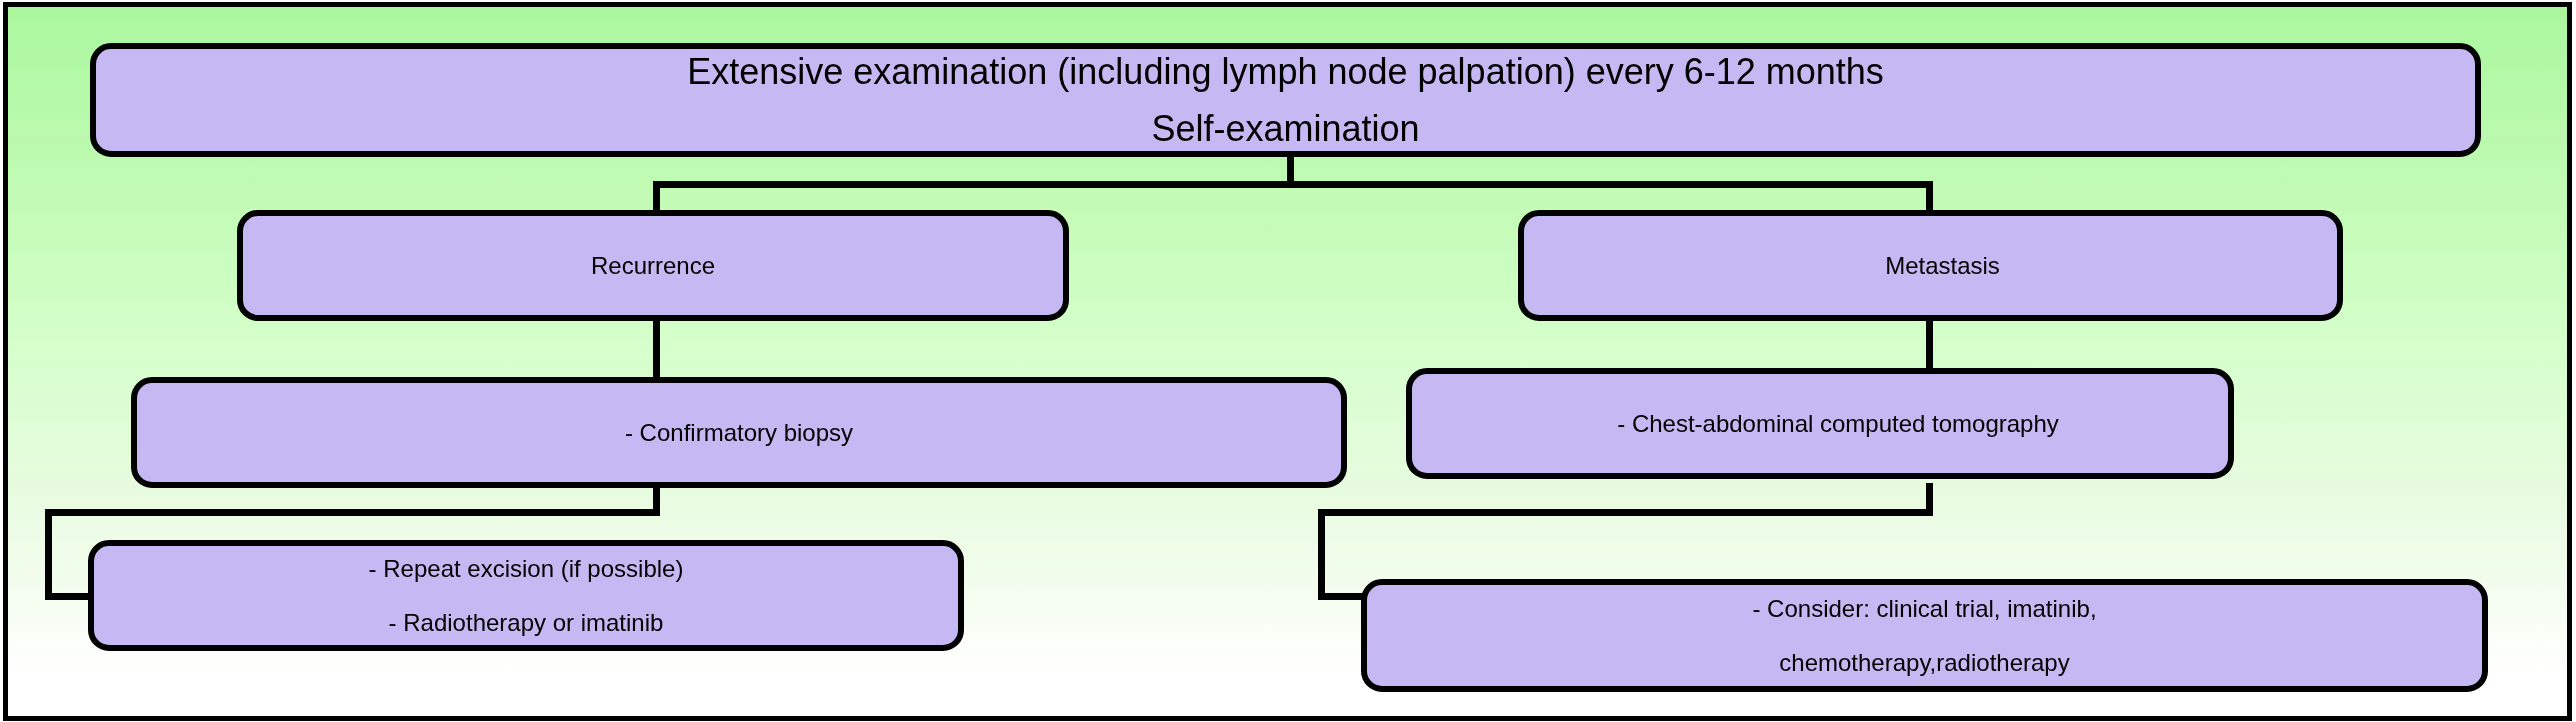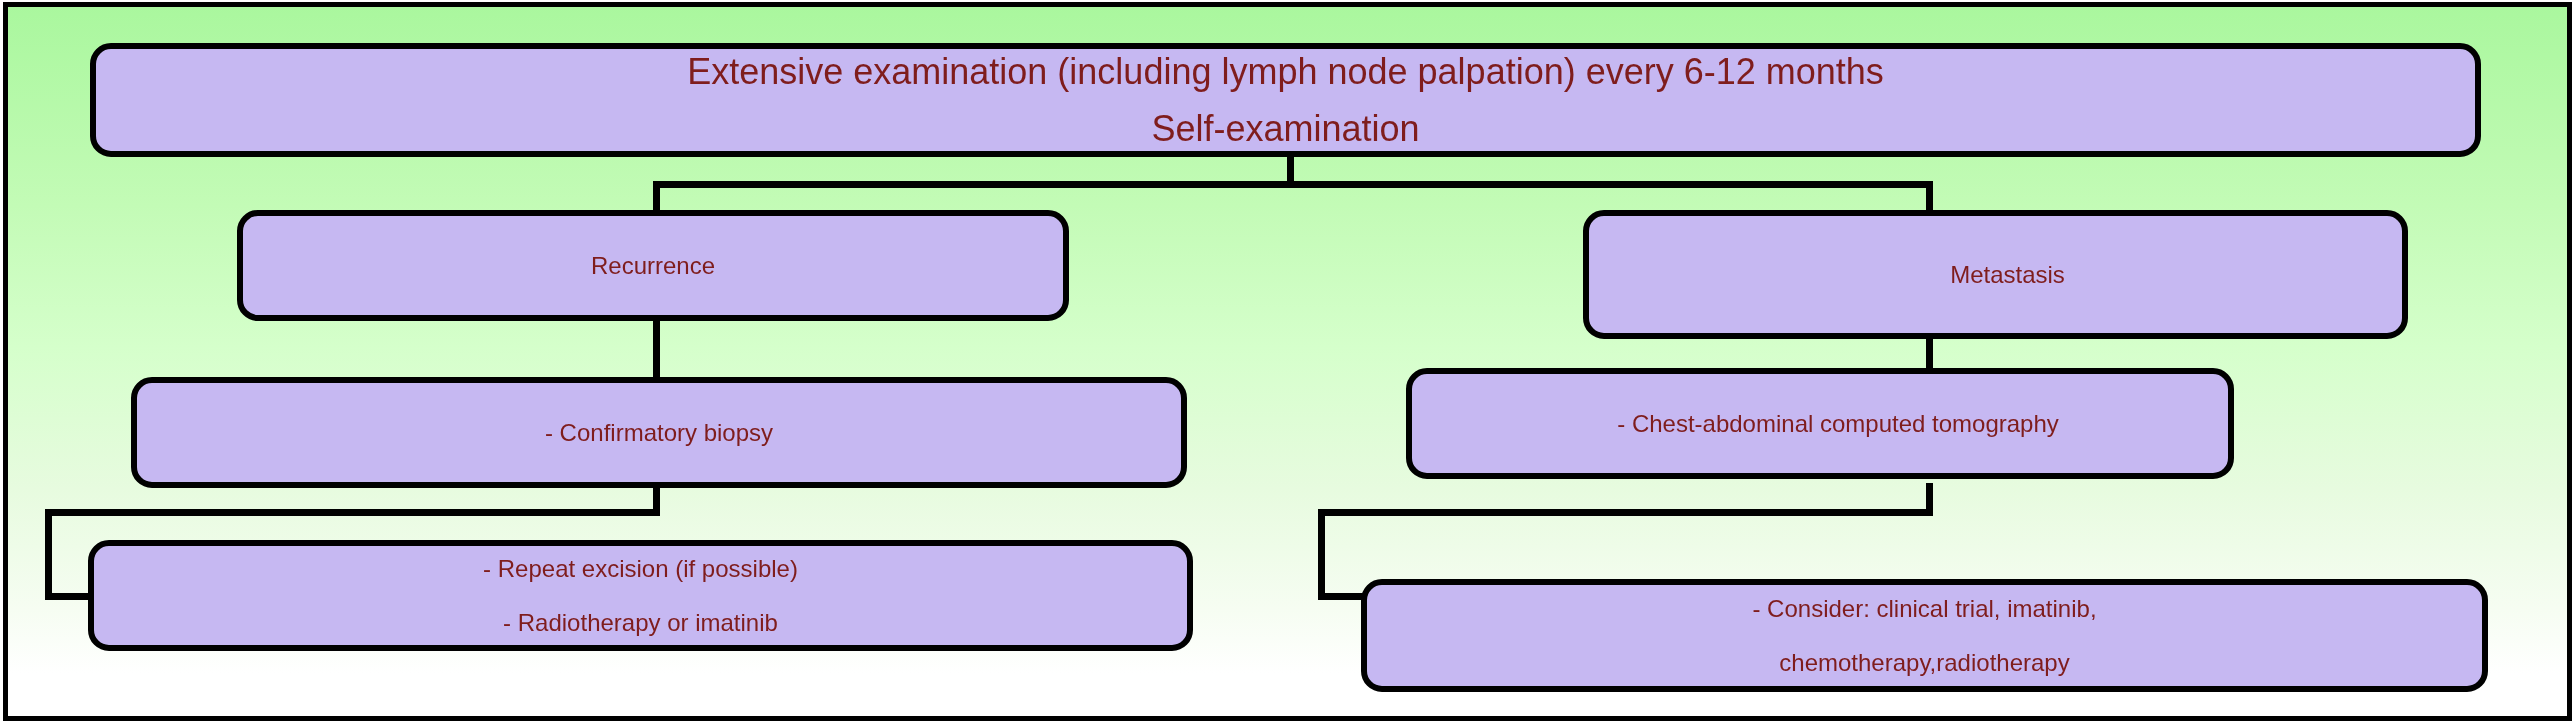--- a/index.html
+++ b/index.html
@@ -2,21 +2,21 @@
 <html style="--bg-top: #aaf79e; --bg-bottom: #ffffff; --node-fill: #c6b8f2; --node-border: #000000; --connector: #000000;font-size:13px"><head>
 <meta charset="utf-8">
 <style>
   html, body { margin: 0; padding: 0; background: #ffffff; }
   .stage {
     position: relative;
     width: 2576px;
     height: 722px;
     background: #ffffff;
     font-family: "Liberation Sans", sans-serif;
-    color: #7f1d1d;
+    color: #000000;
     overflow: hidden;
   }
   
   .frame {
     position: absolute;
     left: 3.3px; top: 1.6px;
     width: 2569px; height: 719px;
     box-sizing: border-box;
     border: 5.7px solid #000000;
     background: linear-gradient(to bottom,
@@ -75,33 +75,33 @@
 
   <div class="node top" style="left:90px; top:43px; width:2391px; height:114px;">
     <div>Extensive examination (including lymph node palpation) every 6-12 months</div>
     <div>Self-examination</div>
   </div>
 
   <div class="node" style="left:237px; top:210px; width:832px; height:111px;">
     <div>Recurrence</div>
   </div>
 
-  <div class="node" style="left:1583px; top:210px; width:825px; height:129px;padding-left:24px;">
+  <div class="node" style="left:1518px; top:210px; width:825px; height:111px;padding-left:24px;">
     <div>Metastasis</div>
   </div>
 
-  <div class="node" style="left:131px; top:377px; width:1056px; height:111px;">
+  <div class="node" style="left:131px; top:377px; width:1216px; height:111px;">
     <div>- Confirmatory biopsy</div>
   </div>
 
   <div class="node" style="left:1406px; top:368px; width:828px; height:111px;padding-left:36px;">
     <div>- Chest-abdominal computed tomography</div>
   </div>
 
-  <div class="node" style="left:88px; top:540px; width:1105px; height:111px;">
+  <div class="node" style="left:88px; top:540px; width:876px; height:111px;">
     <div>- Repeat excision (if possible)</div>
     <div>- Radiotherapy or imatinib</div>
   </div>
 
   <div class="node" style="left:1361px; top:539px; width:1127px; height:113px;margin-top:40px;">
     <div>- Consider: clinical trial, imatinib,</div>
     <div>chemotherapy,radiotherapy</div>
   </div>
 
 </div>

